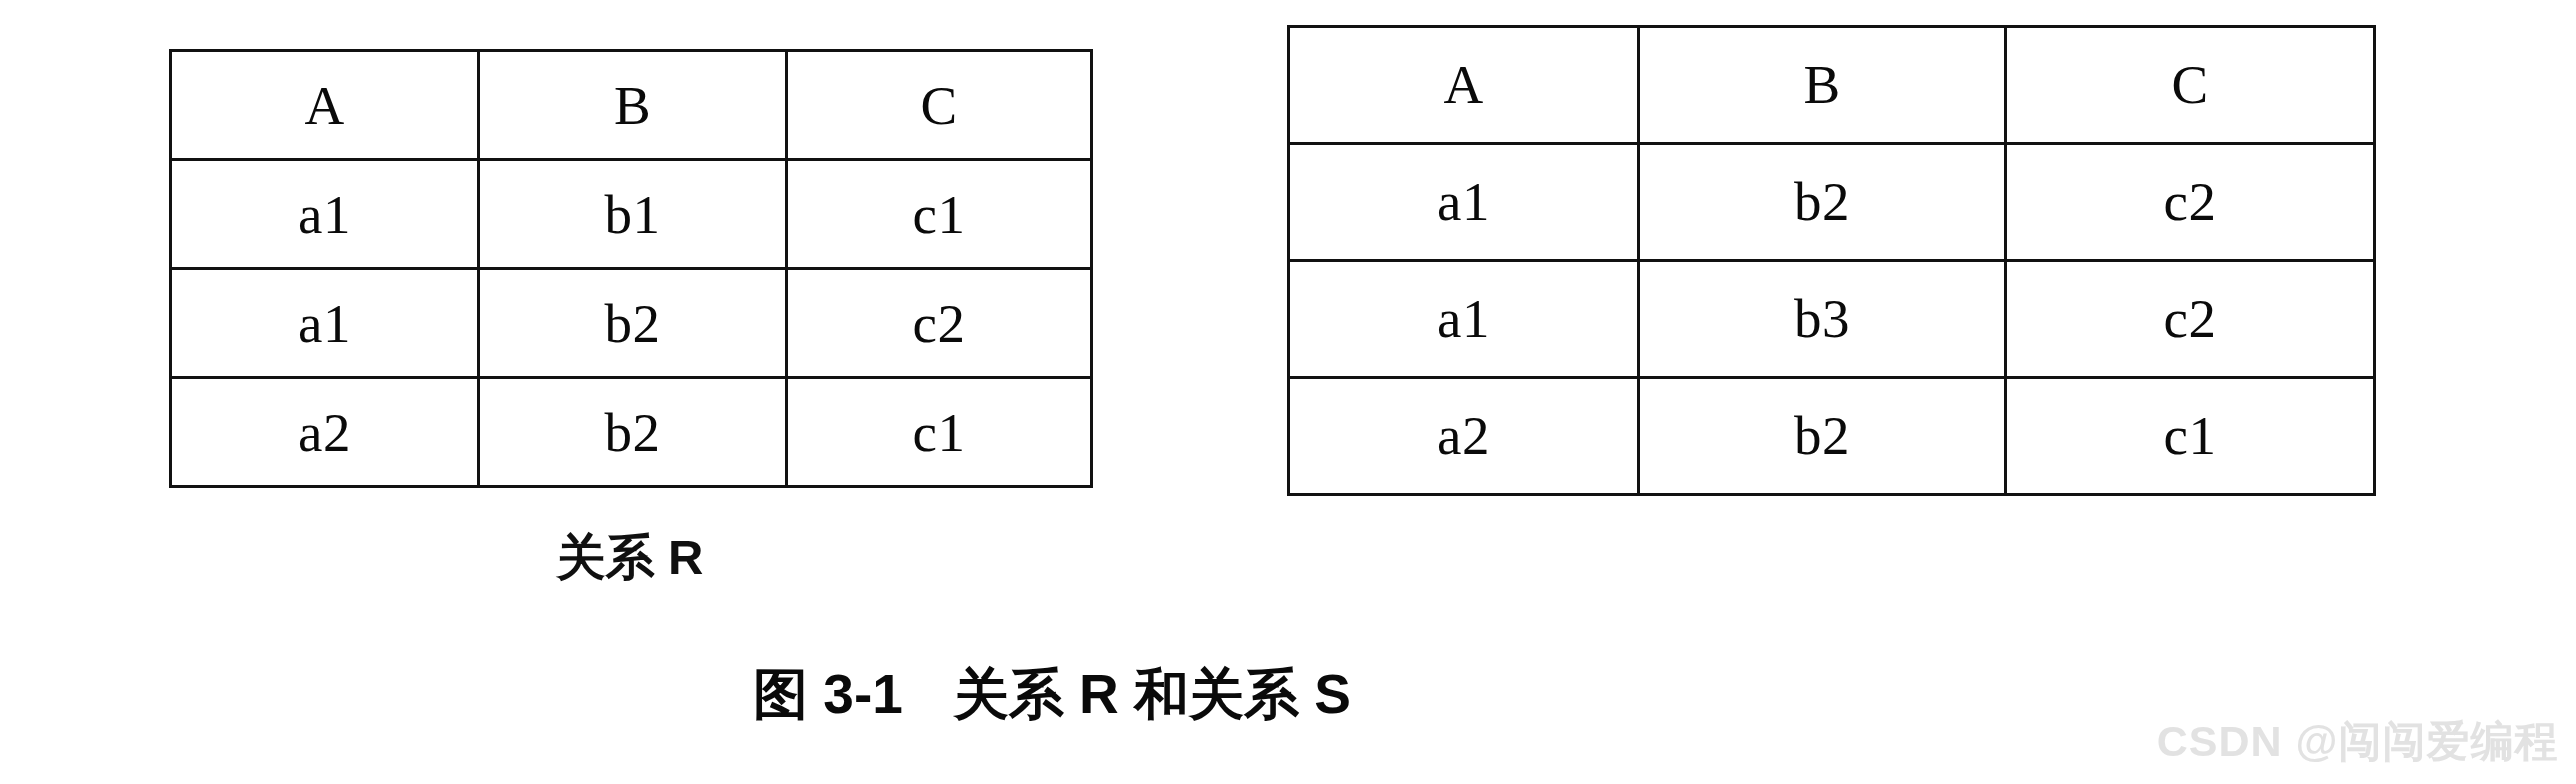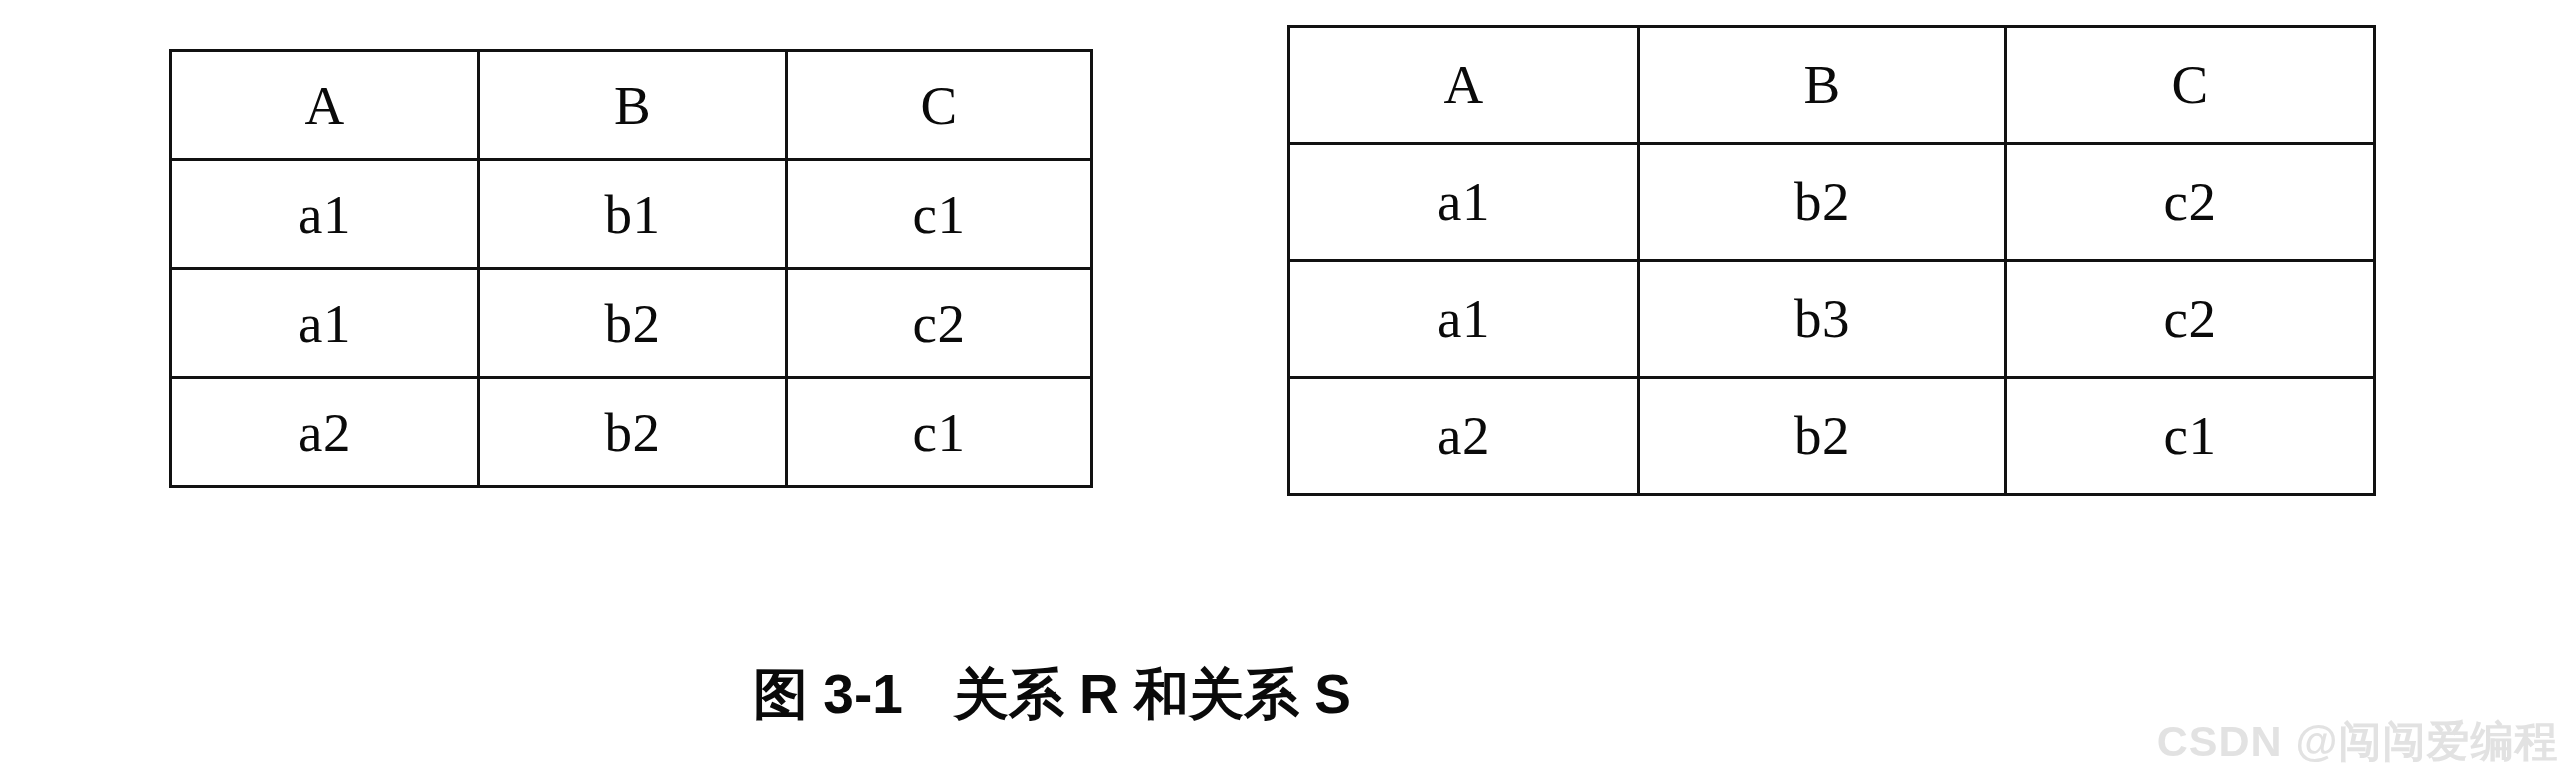--- a/index.html
+++ b/index.html
@@ -178,20 +178,21 @@
         </tr>
         <tr>
           <td class="tuple-cell">a2</td>
           <td class="tuple-cell">b2</td>
           <td class="tuple-cell">c1</td>
         </tr>
       </tbody>
     </table>
   </div>
 
+  <div class="relation-caption" id="relation-r-caption">关系 R</div>
 
   <div id="figure-caption">
     <span class="caption-number">图 3-1</span><span class="caption-gap"></span><span>关系 R 和关系 S</span>
   </div>
 
   <div id="watermark">CSDN @闯闯爱编程</div>
 
 </div>
 
 

